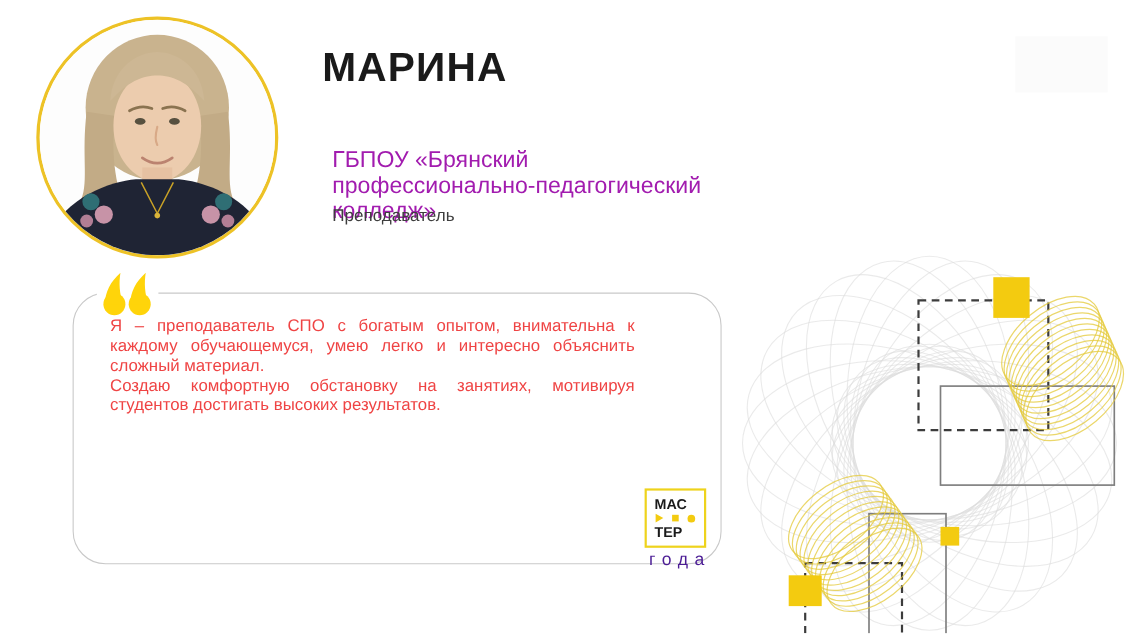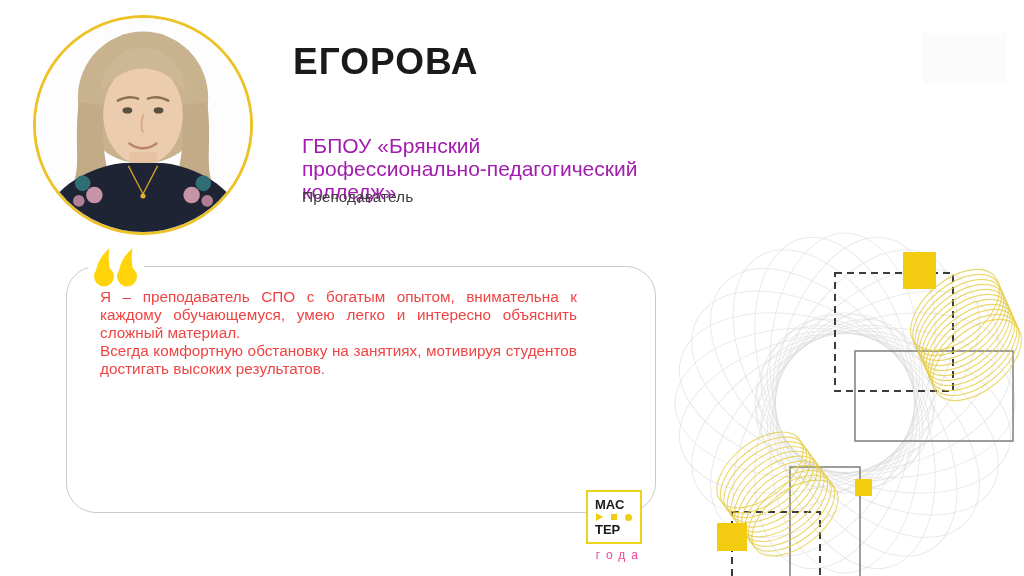--- a/index.html
+++ b/index.html
@@ -19,31 +19,31 @@
 
   
   .card{position:absolute;left:66px;top:266px;width:588px;height:245px;
         border:1.3px solid #c9c9c9;border-radius:30px;background:transparent;}
   .quote-icon{position:absolute;left:88px;top:248px;background:#ffffff;padding:0 5px;line-height:0;}
   .quote-text{position:absolute;left:100px;top:288px;width:477px;font-size:15.3px;line-height:18.1px;
               text-align:justify;color:#ef4444;}
   .quote-text p{margin:0;}
 
   
-  .logo{position:absolute;left:586px;top:490px;width:58px;text-align:right;}
+  .logo{position:absolute;left:586px;top:444px;width:58px;text-align:left;}
   .logo-box{width:56px;height:54px;box-sizing:border-box;border:2.5px solid #eed31c;background:#fff;
             display:flex;flex-direction:column;align-items:center;justify-content:center;gap:2px;}
   .logo-row{display:flex;width:38px;justify-content:space-between;font-weight:bold;font-size:13px;
             line-height:13px;color:#1a1a1a;}
   .logo-shapes{display:flex;width:36px;justify-content:space-between;align-items:center;height:8px;}
   .tri{width:0;height:0;border-top:4px solid transparent;border-bottom:4px solid transparent;
        border-left:7px solid #f3cb10;}
   .sq{width:6px;height:6px;background:#f3cb10;}
   .ci{width:7px;height:7px;border-radius:50%;background:#f3cb10;}
-  .logo-caption{margin-top:3px;font-size:12px;line-height:17px;color:#ec4899;letter-spacing:6px;
+  .logo-caption{margin-top:3px;font-size:16px;line-height:17px;color:#4c1d95;letter-spacing:6px;
                 margin-left:4px;white-space:nowrap;}
 
   
   .watermark{position:absolute;left:923px;top:33px;width:84px;height:51px;background:#fbfbfb;}
   .decor{position:absolute;left:660px;top:225px;width:364px;height:351px;}
   .swirl ellipse{fill:none;stroke:#dcdcdc;stroke-width:1;opacity:.6;}
   .coil ellipse{fill:none;stroke:#e4c93a;stroke-width:1.1;opacity:.75;}
   .rect-dashed{fill:none;stroke:#3c3c3c;stroke-width:2;stroke-dasharray:7 5;}
   .rect-solid{fill:none;stroke:#7e7e7e;stroke-width:1.5;}
   .ysq{fill:#f3cb10;}
@@ -84,39 +84,39 @@
       <circle cx="172" cy="170" r="8" fill="#2f6e74"></circle>
       <circle cx="160" cy="182" r="8.5" fill="#c793a7"></circle>
       <circle cx="176" cy="188" r="6" fill="#b27e95"></circle>
 
       <path d="M95,152 L110,181 L125,152" stroke="#c9a227" stroke-width="1.4" fill="none"></path>
       <circle cx="110" cy="183" r="2.6" fill="#d9b43a"></circle>
     </svg>
   </div>
 
   <div class="name">
-    <div>ЕГОРОВА</div>
+    <div>МАРИНА</div>
   </div>
   <div class="org">ГБПОУ «Брянский профессионально-педагогический колледж»</div>
   <div class="role">Преподаватель</div>
 
   <div class="card"></div>
   <div class="quote-icon">
     <svg width="46" height="40" viewBox="0 0 46 40" aria-hidden="true">
       <g fill="#FFD40A">
         <circle cx="11" cy="28.5" r="10"></circle>
         <path d="M16.5,0 C7.5,8 2.5,17.5 2.5,28.5 L19,28.5 C15.5,19 15,9 16.5,0 Z"></path>
         <circle cx="34" cy="28.5" r="10"></circle>
         <path d="M39.5,0 C30.5,8 25.5,17.5 25.5,28.5 L42,28.5 C38.5,19 38,9 39.5,0 Z"></path>
       </g>
     </svg>
   </div>
   <div class="quote-text">
     <p>Я – преподаватель СПО с богатым опытом, внимательна к каждому обучающемуся, умею легко и интересно объяснить сложный материал.</p>
-    <p>Всегда комфортную обстановку на занятиях, мотивируя студентов достигать высоких результатов.</p>
+    <p>Создаю комфортную обстановку на занятиях, мотивируя студентов достигать высоких результатов.</p>
   </div>
 
   <div class="logo">
     <div class="logo-box">
       <div class="logo-row">МАС</div>
       <div class="logo-shapes">
         <span class="tri"></span>
         <span class="sq"></span>
         <span class="ci"></span>
       </div>

